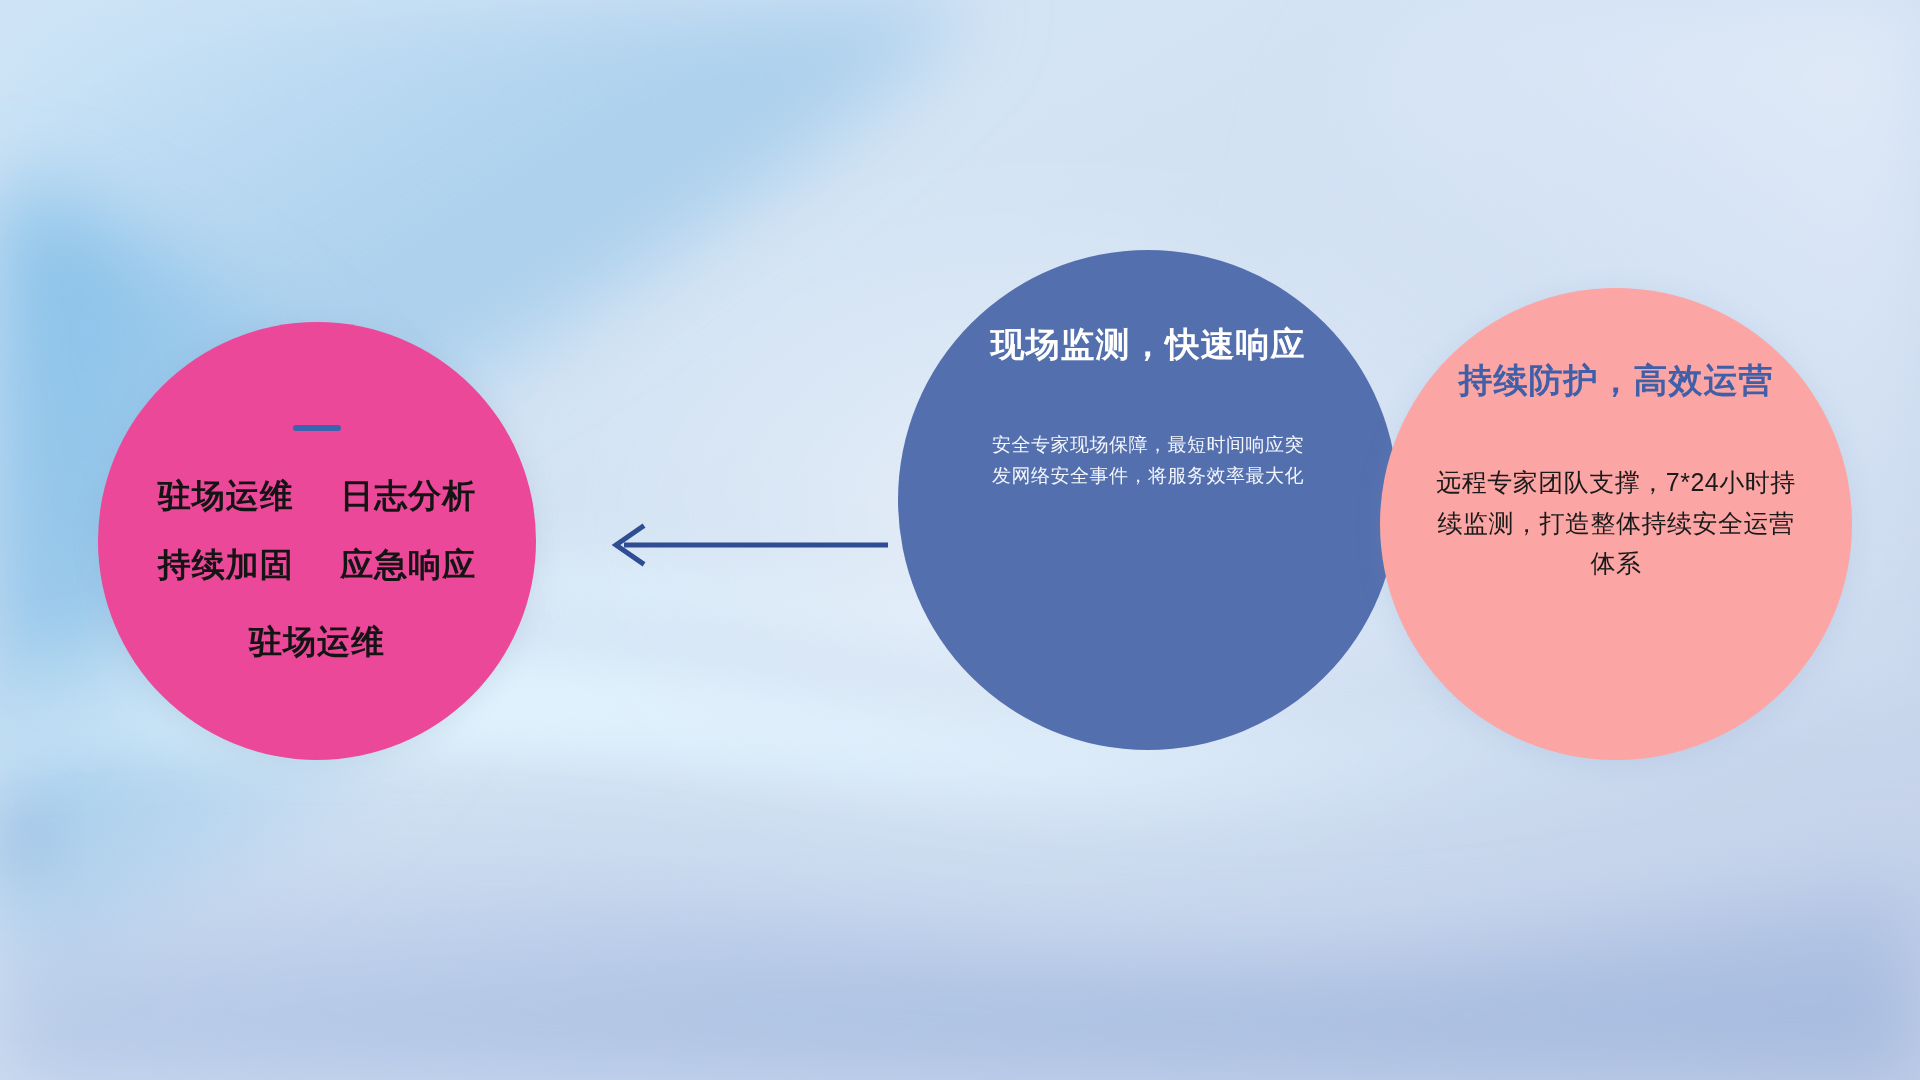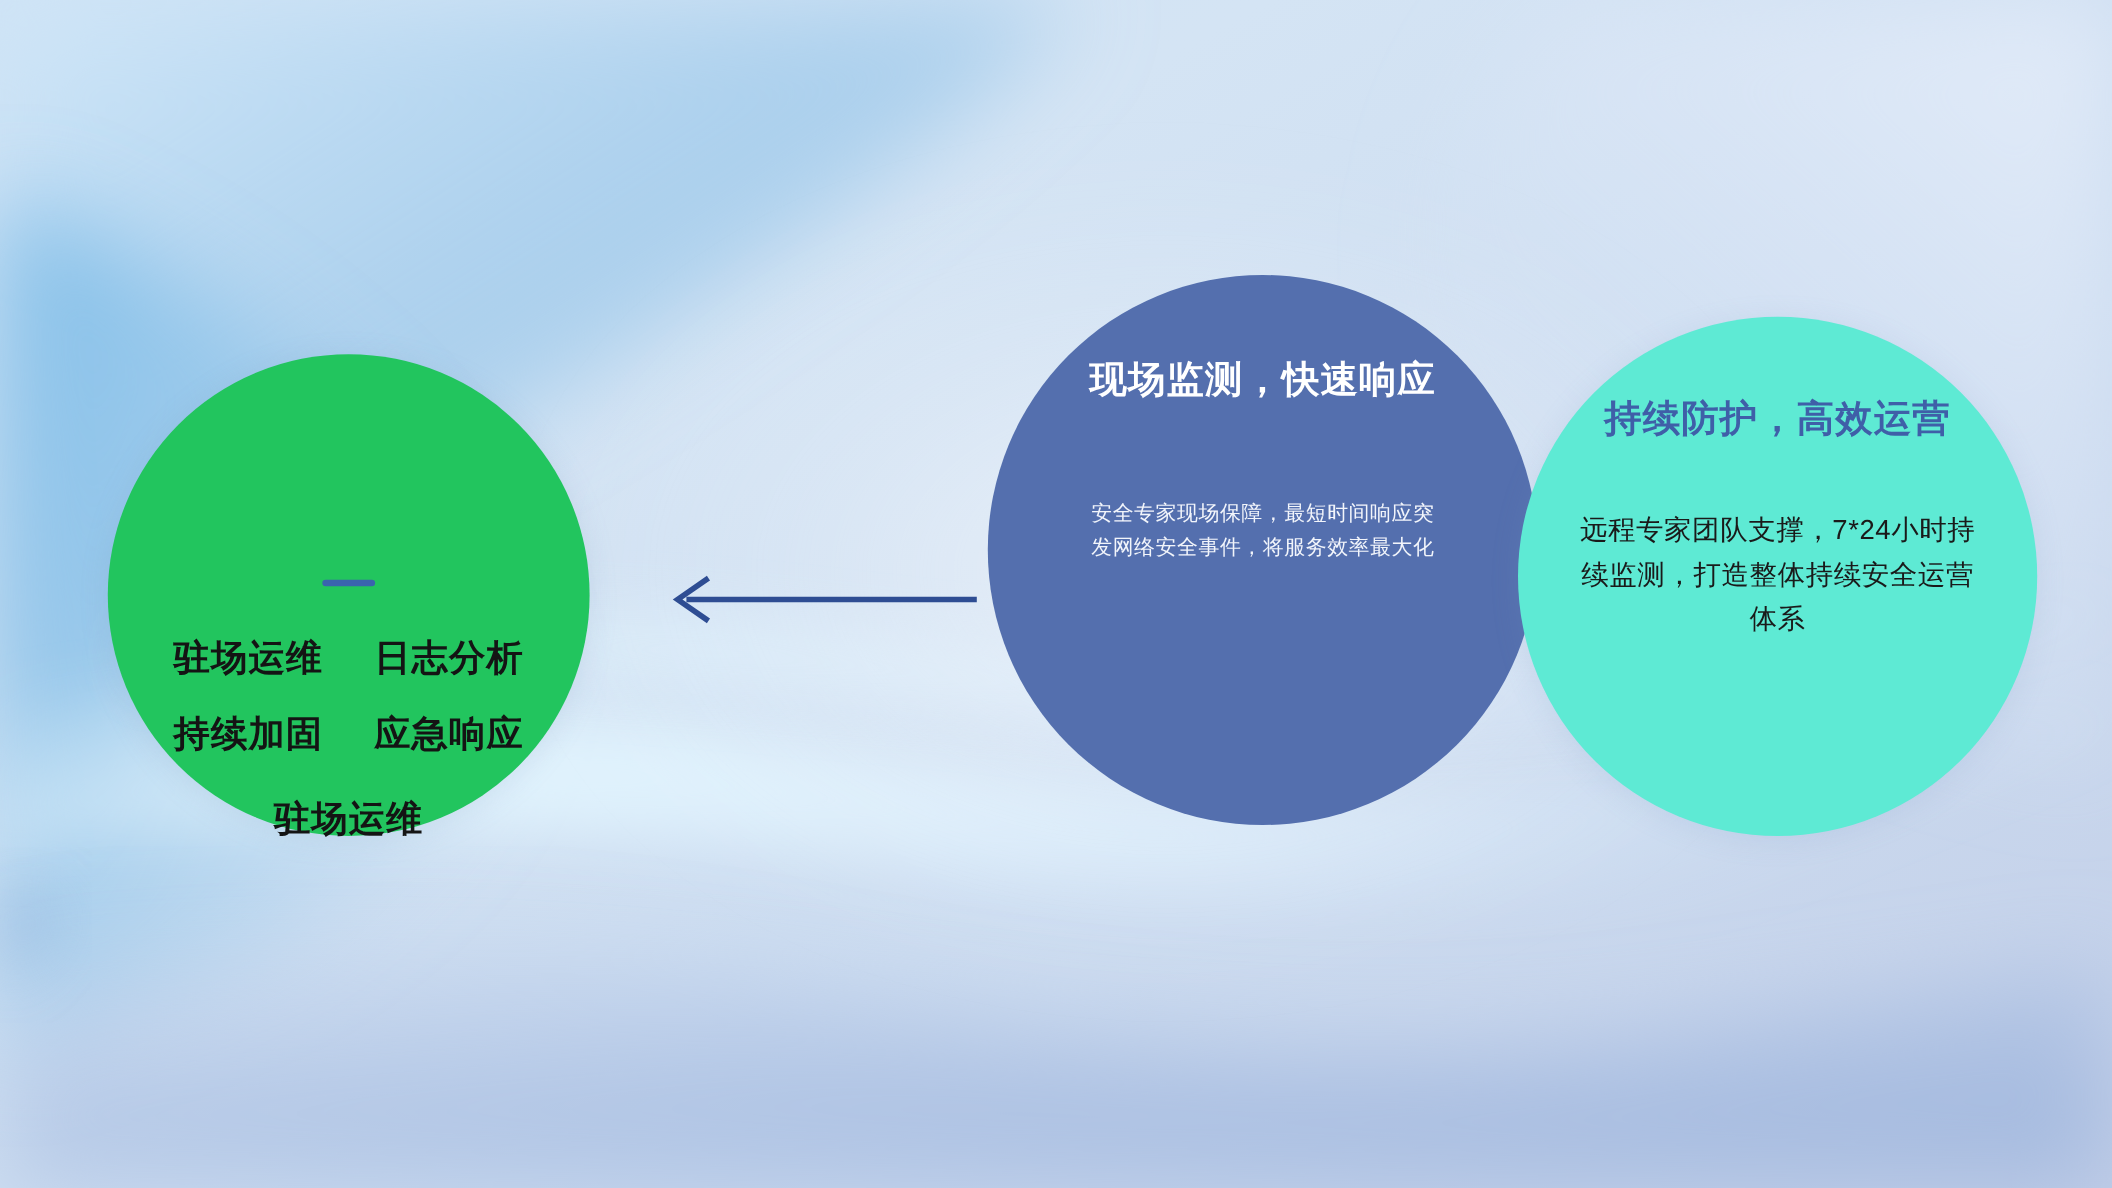--- a/index.html
+++ b/index.html
@@ -22,59 +22,58 @@
     display:flex;
     flex-direction:column;
     align-items:center;
     justify-content:flex-start;
     text-align:center;
   }
 
   
   #circle-left {
     left:98px; top:322px; width:438px; height:438px;
-    background:#22c55e;
+    background:#ec4899;
     box-shadow:0 4px 26px rgba(120,150,190,.18);
-    justify-content:flex-end;
+    justify-content:center;
   }
   #circle-left .divider {
     width:48px; height:6px; background:#3a64ad; border-radius:3px;
     margin-bottom:48px;
   }
   .left-row {
     font-size:33px; font-weight:bold; color:#141414;
     letter-spacing:1px; line-height:1.0;
     white-space:nowrap;
   }
   .left-row.r1 { margin-bottom:36px; }
   .left-row.r2 { margin-bottom:44px; }
   .left-gap { display:inline-block; width:26px; }
 
   
   #circle-mid {
     left:898px; top:250px; width:500px; height:500px;
     background:#546fae;
     z-index:3;
-    gap:23px;
   }
   #circle-mid .title {
     margin-top:72px;
     font-size:34px; font-weight:bold; color:#ffffff;
     letter-spacing:1px; white-space:nowrap;
   }
   #circle-mid .body {
     margin-top:62px;
     font-size:19px; color:#f2f5fb; line-height:1.62;
     width:330px; letter-spacing:.5px;
   }
 
   
   #circle-right {
     left:1380px; top:288px; width:472px; height:472px;
-    background:#5eead4;
+    background:#fca5a5;
     box-shadow:0 4px 26px rgba(120,150,190,.16);
     z-index:4;
   }
   #circle-right .title {
     margin-top:70px;
     font-size:34px; font-weight:bold; color:#3f5fa8;
     letter-spacing:1px; white-space:nowrap;
   }
   #circle-right .body {
     margin-top:58px;

